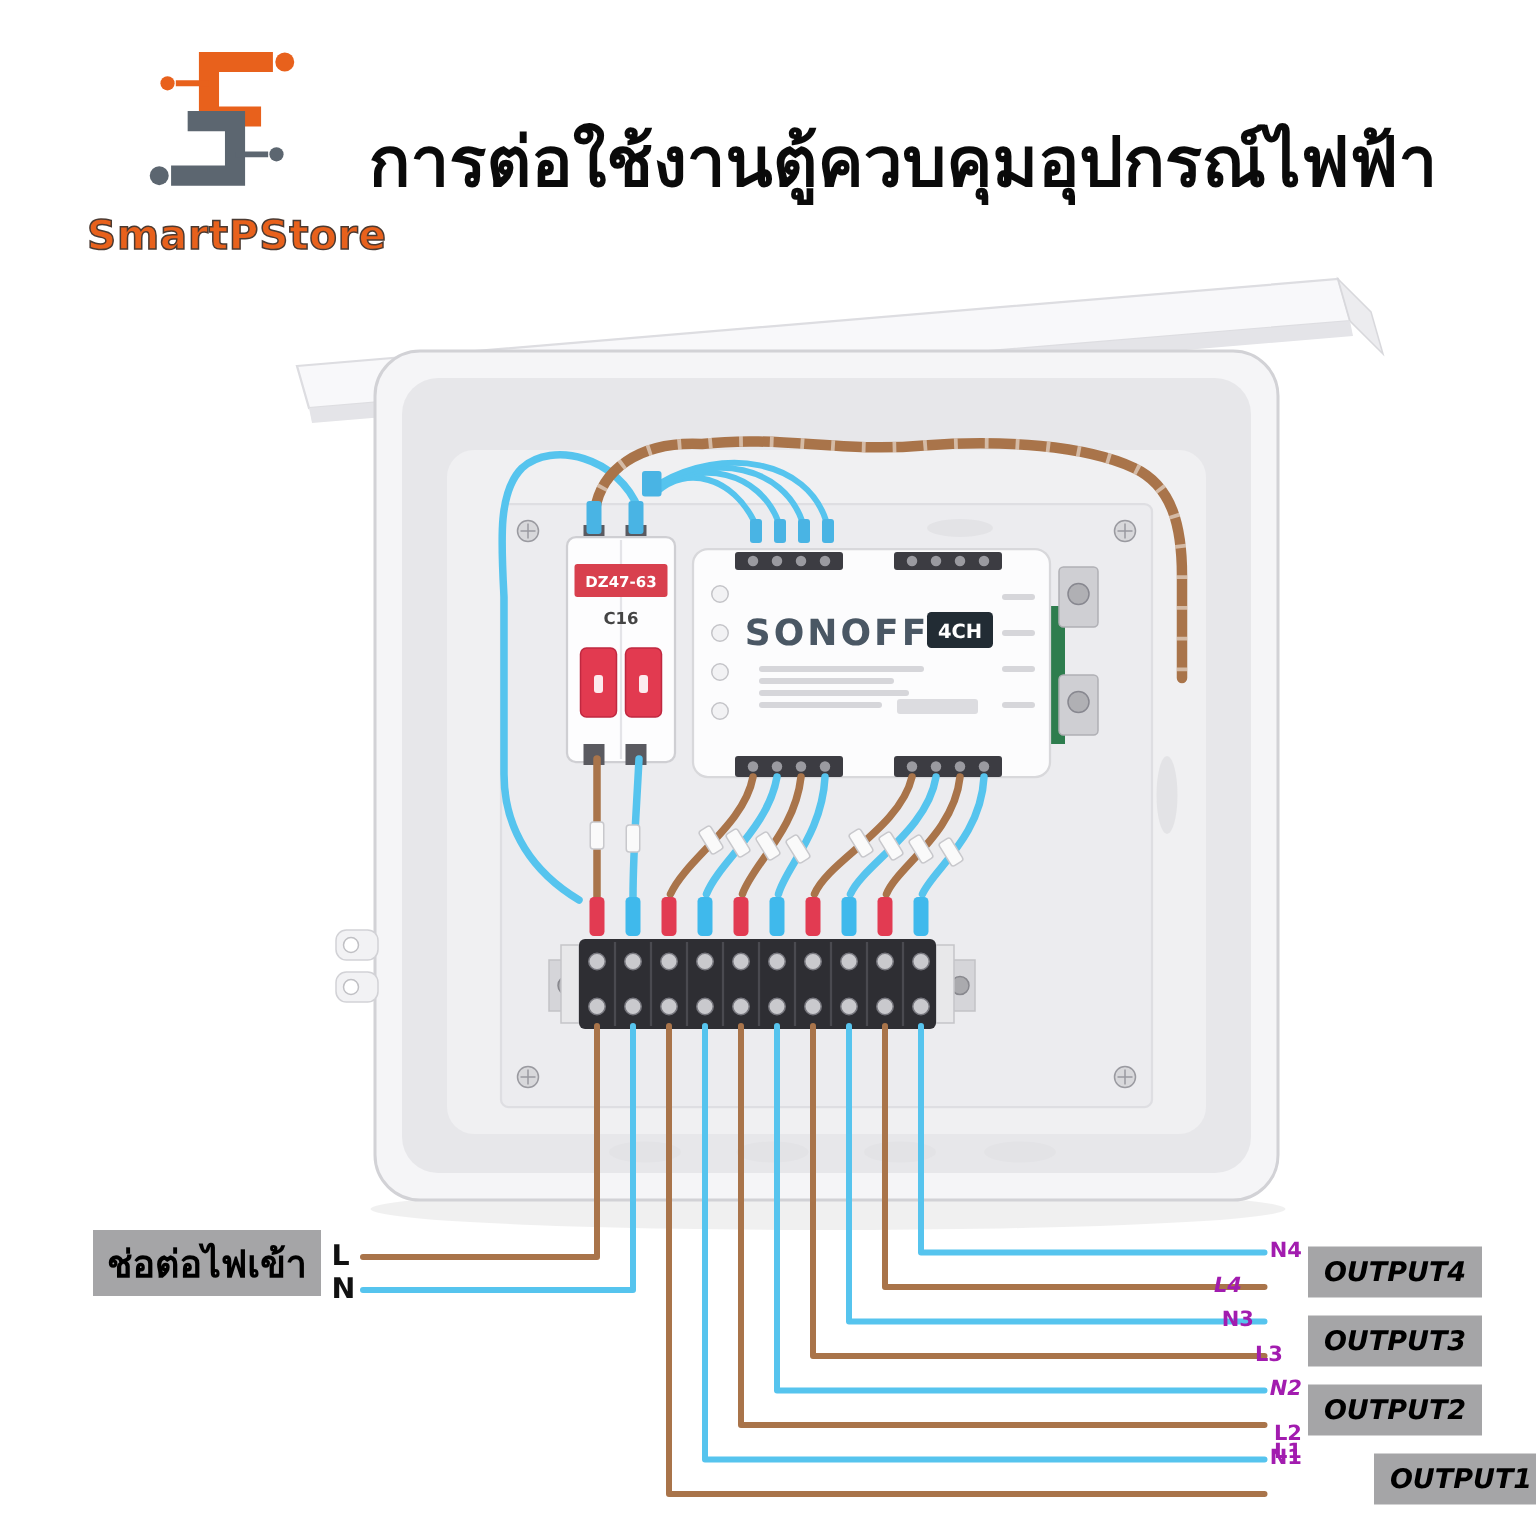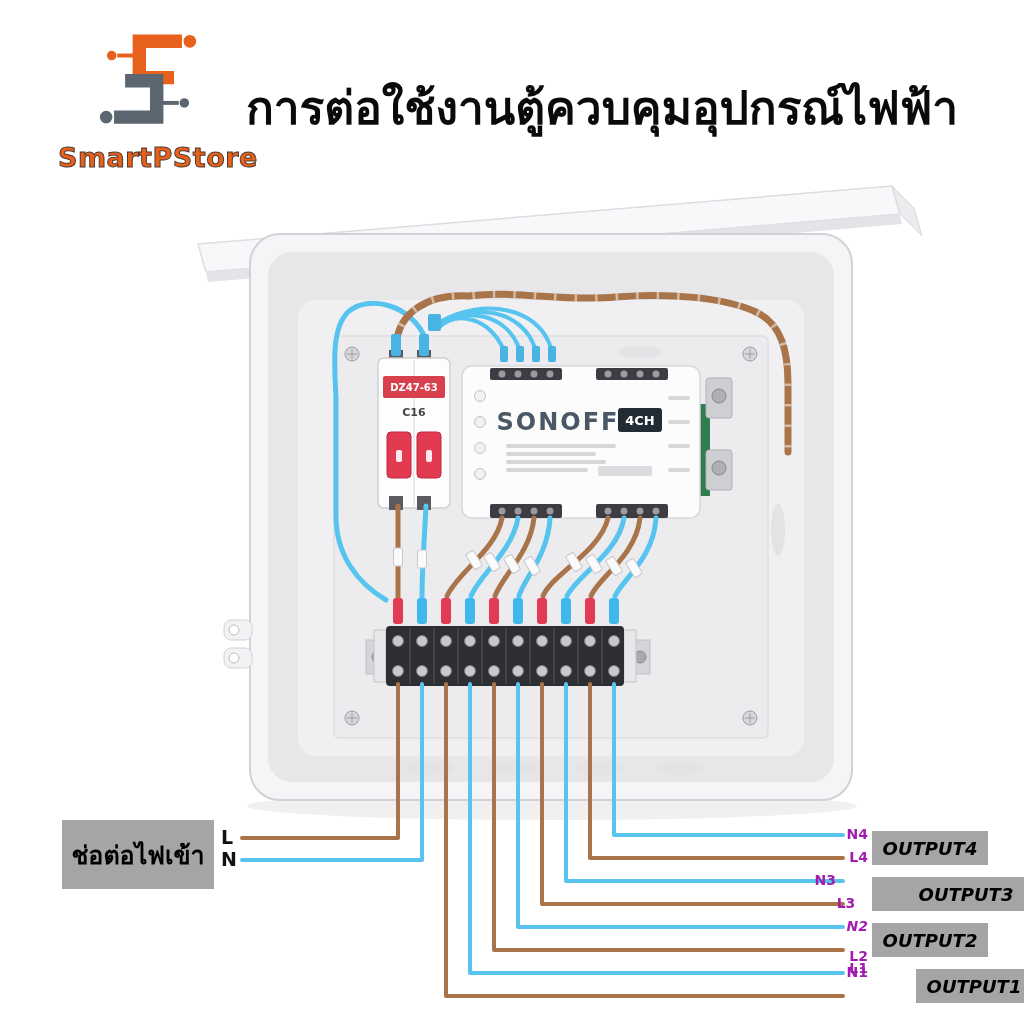--- a/index.html
+++ b/index.html
@@ -4,21 +4,21 @@
 <style>
   html,body{margin:0;padding:0;background:#ffffff;}
   body{font-family:"DejaVu Sans","Liberation Sans",sans-serif;}
   #stage{position:relative;width:1024px;height:1024px;background:#ffffff;overflow:hidden;}
   .abs{position:absolute;}
   #title{left:200px;top:44px;width:804px;text-align:center;font-size:46px;font-weight:800;color:#0a0a0a;line-height:1.12;letter-spacing:0;margin-top:39px;}
   #logo{left:58px;top:20px;width:180px;text-align:center;}
   #logo svg{display:block;margin:0 auto;}
   #logo-text{margin-top:2px;font-size:27px;font-weight:800;color:#e8611c;-webkit-text-stroke:1px #4a3a32;letter-spacing:0.5px;}
   .gray-box{background:#a5a5a7;color:#000;font-weight:700;display:flex;align-items:center;justify-content:center;}
-  #input-box{left:62px;top:820px;width:152px;height:69px;font-size:25px;}
+  #input-box{left:62px;top:820px;width:152px;height:44px;font-size:25px;}
   .pin-label{width:24px;height:24px;font-size:19px;font-weight:700;color:#111;line-height:24px;}
   .nl-label{width:44px;height:24px;font-size:14px;font-weight:700;color:#a21caf;line-height:24px;text-align:right;}
   .out-box{width:116px;height:34px;font-size:18px;font-style:italic;}
   #photo{left:0;top:0;width:1024px;height:1024px;}
 </style>
 </head>
 <body>
 
 <div id="stage">
 
@@ -270,26 +270,26 @@
       <polyline points="590,684 590,858 843,858" stroke="#a9744a"></polyline>
       <polyline points="614,684 614,835 843,835" stroke="#56c4ee"></polyline>
     </g>
   </svg>
 
   <div class="abs gray-box" id="input-box">ช่อต่อไฟเข้า</div>
   <div class="abs pin-label" style="left:221px;top:825px;">L</div>
   <div class="abs pin-label" style="left:221px;top:847px;">N</div>
 
   <div class="abs nl-label" style="left:824px;top:822px;">N4</div>
-  <div class="abs nl-label" style="left:824px;top:845px;">L4</div>
+  <div class="abs nl-label" style="left:784px;top:845px;font-style:italic;">L4</div>
   <div class="abs gray-box out-box" style="left:872px;top:831px;">OUTPUT4</div>
 
   <div class="abs nl-label" style="left:792px;top:868px;">N3</div>
   <div class="abs nl-label" style="left:824px;top:891px;text-align:center;">L3</div>
-  <div class="abs gray-box out-box" style="left:872px;top:877px;padding-left:36px;">OUTPUT3</div>
+  <div class="abs gray-box out-box" style="left:872px;top:877px;">OUTPUT3</div>
 
   <div class="abs nl-label" style="left:824px;top:914px;font-style:italic;">N2</div>
   <div class="abs nl-label" style="left:824px;top:944px;">L2</div>
   <div class="abs gray-box out-box" style="left:872px;top:923px;">OUTPUT2</div>
 
   <div class="abs nl-label" style="left:824px;top:960px;">N1</div>
   <div class="abs nl-label" style="left:824px;top:956px;">L1</div>
   <div class="abs gray-box out-box" style="left:916px;top:969px;">OUTPUT1</div>
 
 </div>

